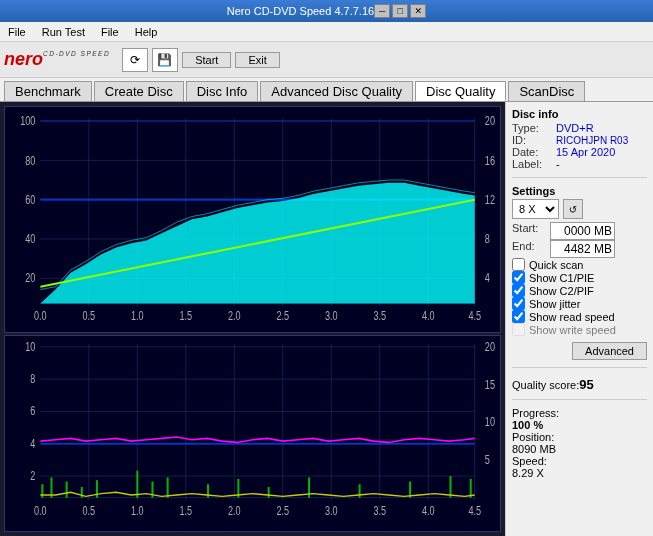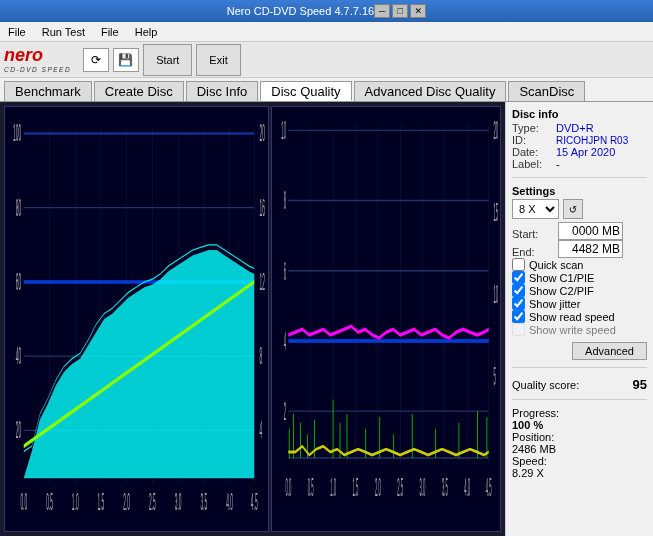--- a/index.html
+++ b/index.html
@@ -9,65 +9,65 @@
     .titlebar { background: linear-gradient(to bottom, #3a7bd5, #2563b0); height: 22px; display: flex; align-items: center; justify-content: center; padding: 0 4px; color: white; }
     .titlebar-controls { display: flex; gap: 2px; }
     .titlebar-btn { width: 16px; height: 14px; background: #c0c0c0; border: 1px solid #808080; font-size: 9px; display: flex; align-items: center; justify-content: center; cursor: pointer; color: black; }
     
     
     .menubar { background: #f0f0f0; height: 20px; display: flex; align-items: center; border-bottom: 1px solid #ccc; }
     .menubar-item { padding: 2px 8px; font-size: 11px; cursor: pointer; }
     
     
     .toolbar { background: #e8e8e8; height: 36px; display: flex; align-items: center; padding: 0 4px; gap: 4px; border-bottom: 1px solid #ccc; }
-    .nero-brand { display: flex; flex-direction: column; margin-right: 8px; }
+    .nero-brand { display: flex; flex-direction: row; margin-right: 8px; }
     .drive-select { height: 24px; font-size: 11px; background: white; border: 1px solid #999; padding: 0 4px; min-width: 210px; }
     .toolbar-icon-btn { width: 26px; height: 24px; background: white; border: 1px solid #999; display: flex; align-items: center; justify-content: center; cursor: pointer; font-size: 12px; }
-    .toolbar-btn { height: 32px; background: #e0e0e0; border: 1px solid #999; padding: 0 12px; cursor: pointer; font-size: 11px; }
+    .toolbar-btn { height: 16px; background: #e0e0e0; border: 1px solid #999; padding: 0 12px; cursor: pointer; font-size: 11px; }
     
     
     .tabs { background: #f0f0f0; height: 24px; display: flex; align-items: flex-end; padding-left: 4px; border-bottom: 1px solid #999; }
     .tab { padding: 3px 10px; border: 1px solid #999; border-bottom: none; background: #ddd; cursor: pointer; font-size: 13px; margin-right: 2px; height: 20px; display: flex; align-items: center; }
     .tab.active { background: white; border-bottom: 1px solid white; z-index: 1; position: relative; font-weight: 500; }
     
     
     .main-content { display: flex; height: calc(536px - 22px - 20px - 36px - 24px); background: white; }
     
     
-    .chart-area { flex: 1; background: #1a1a2e; padding: 4px; display: flex; flex-direction: row; gap: 2px; }
+    .chart-area { flex: 1; background: #1a1a2e; padding: 4px; display: flex; flex-direction: column; gap: 2px; }
     
     
     .chart-container { position: relative; background: #000033; border: 1px solid #336; flex: 1; }
     
     
     .right-panel { width: 148px; background: #f0f0f0; border-left: 1px solid #ccc; padding: 6px; display: flex; flex-direction: column; gap: 4px; font-size: 11px; }
     
     .section-label { font-weight: bold; font-size: 11px; margin-bottom: 2px; }
     .info-row { display: flex; gap: 4px; align-items: baseline; }
     .info-key { color: #333; min-width: 40px; }
     .info-val { color: #0000cc; font-size: 11px; }
     .info-val-black { color: black; }
     
     .divider { height: 1px; background: #ccc; margin: 3px 0; }
     
     .settings-row { display: flex; align-items: center; gap: 4px; }
     .speed-select { height: 20px; font-size: 11px; border: 1px solid #999; background: white; padding: 0 2px; width: 47px; }
     .icon-btn-small { width: 20px; height: 20px; background: #e0e0e0; border: 1px solid #999; display: flex; align-items: center; justify-content: center; font-size: 10px; cursor: pointer; }
     
-    .input-row { display: flex; align-items: flex-end; gap: 8px; }
+    .input-row { display: flex; align-items: flex-start; gap: 0; }
     .input-label { min-width: 38px; color: #333; }
     .mb-input { width: 65px; height: 18px; border: 1px solid #999; font-size: 12px; padding: 0 2px; background: white; text-align: right; }
     
     .checkbox-row { display: flex; align-items: center; gap: 4px; }
     .checkbox-row input[type=checkbox] { margin: 0; }
     .checkbox-disabled { opacity: 0.5; }
     
     .advanced-btn { background: #e0e0e0; border: 1px solid #999; padding: 2px 12px; cursor: pointer; font-size: 11px; align-self: flex-end; margin-top: 2px; }
     
-    .quality-row { display: flex; align-items: center; justify-content: space-between; margin-top: 2px; }
+    .quality-row { display: flex; align-items: center; margin-top: 2px; }
     .quality-val { font-weight: bold; font-size: 13px; color: black; }
     
     .progress-row { display: flex; justify-content: space-between; flex-direction: column; }
     
     svg text { font-family: Arial, sans-serif; }
   </style>
 </head>
 <body>
 
 <div class="titlebar">
@@ -94,22 +94,22 @@
   <div class="toolbar-icon-btn" title="Refresh">⟳</div>
   <div class="toolbar-icon-btn" title="Save">💾</div>
   <button class="toolbar-btn">Start</button>
   <button class="toolbar-btn">Exit</button>
 </div>
 
 <div class="tabs">
   <div class="tab">Benchmark</div>
   <div class="tab">Create Disc</div>
   <div class="tab">Disc Info</div>
+  <div class="tab">Advanced Disc Quality</div>
   <div class="tab active">Disc Quality</div>
-  <div class="tab">Advanced Disc Quality</div>
   <div class="tab">ScanDisc</div>
 </div>
 
 <div class="main-content">
 
   <div class="chart-area">
 
     <div class="chart-container" style="flex: 1.15;">
       <svg width="100%" height="100%" viewBox="0 0 490 160" preserveAspectRatio="none">
 
@@ -313,21 +313,21 @@
 
     <div class="divider"></div>
 
     <div>
       <div class="progress-row">
         <span>Progress:</span>
         <span style="font-weight:bold;">100 %</span>
       </div>
       <div class="progress-row">
         <span>Position:</span>
-        <span>2486 MB</span>
+        <span>8090 MB</span>
       </div>
       <div class="progress-row">
         <span>Speed:</span>
         <span>8.29 X</span>
       </div>
     </div>
 
   </div>
 </div>
 

